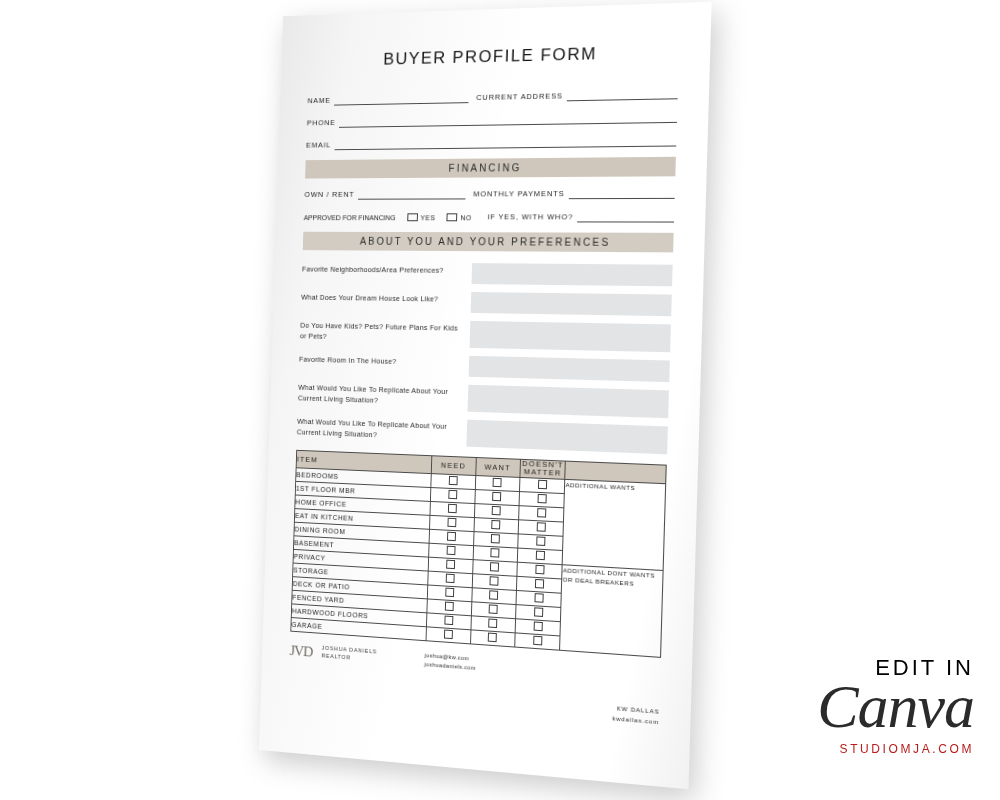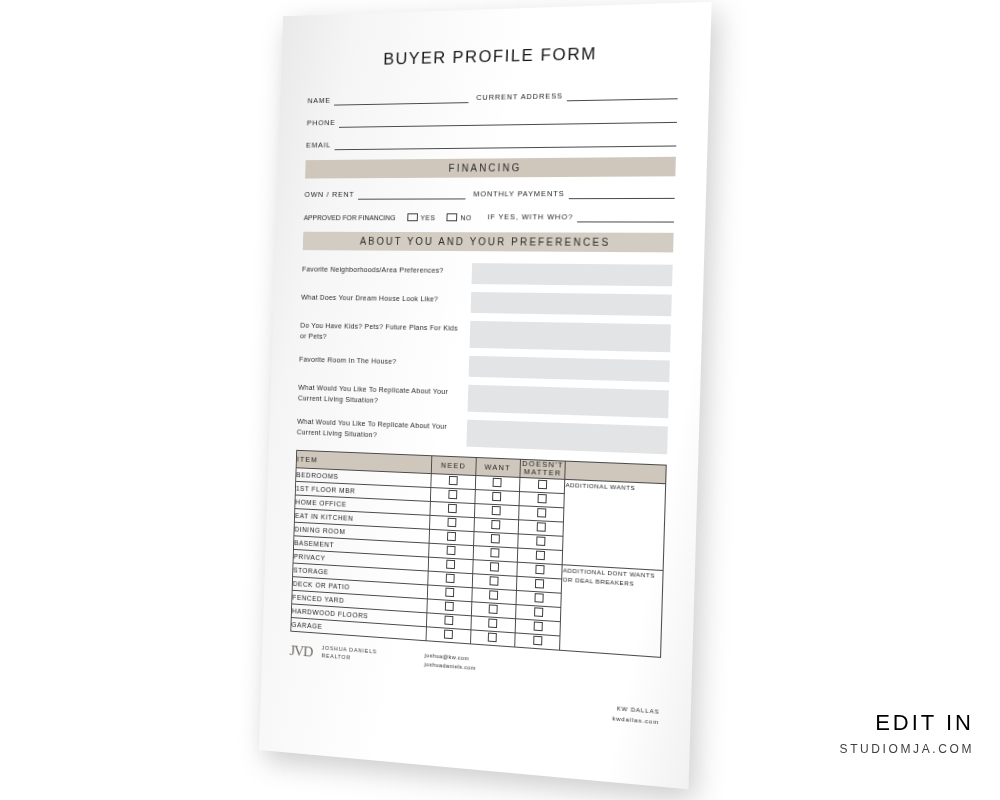--- a/index.html
+++ b/index.html
@@ -197,21 +197,21 @@
     font-style: italic;
     font-size: 62px;
     line-height: 0.95;
     color: #2b2b2b;
     margin-top: -4px;
     letter-spacing: -1px;
   }
   #wm .studio {
     font-size: 12px;
     letter-spacing: 2.6px;
-    color: #404040;
+    color: #b91c1c;
     margin-top: 6px;
   }
 </style>
 </head>
 <body>
 
 <div id="stage">
 
   <div id="paper-wrap">
     <div id="paper">
@@ -402,16 +402,17 @@
       <div class="brokerage">
         <div>KW DALLAS</div>
         <div>kwdallas.com</div>
       </div>
 
     </div>
   </div>
 
   <div id="wm">
     <div class="edit-in">EDIT IN</div>
+    <div class="canva">Canva</div>
     <div class="studio">STUDIOMJA.COM</div>
   </div>
 
 </div>
 
 </body></html>

